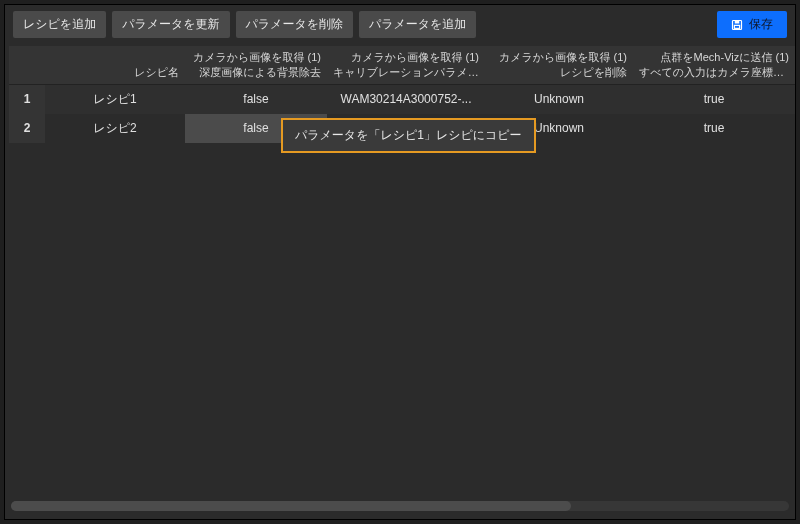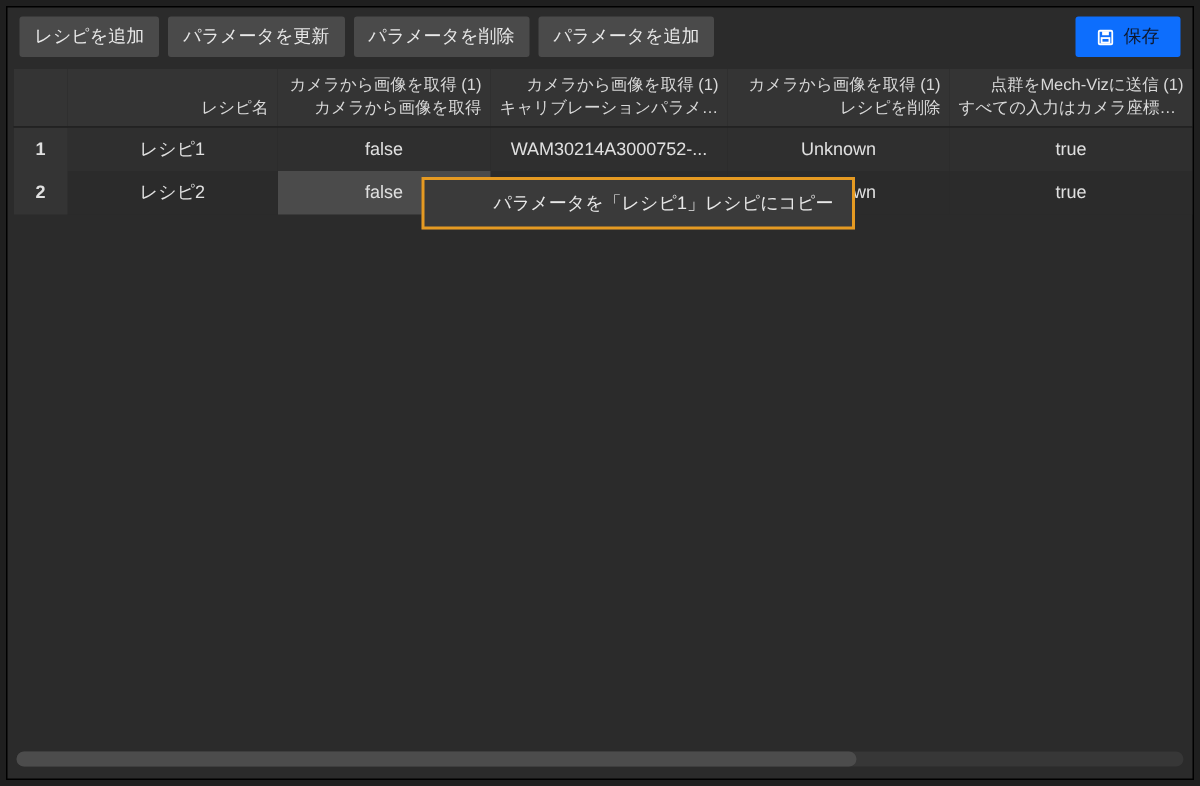--- a/index.html
+++ b/index.html
@@ -116,21 +116,20 @@
     padding: 5px 12px;
     font-size: 12px;
     color: #e8e8e8;
     min-width: 160px;
     z-index: 20;
   }
   .context-menu .menu-item {
     padding: 2px 0;
     cursor: pointer;
     white-space: nowrap;
-    margin-left: 34px;
   }
   
   .hscroll {
     position: absolute;
     left: 6px; right: 6px; bottom: 8px;
     height: 10px;
     background: #373737;
     border-radius: 5px;
   }
   .hscroll .thumb {
@@ -175,21 +174,21 @@
         </colgroup>
         <thead>
           <tr>
             <th></th>
             <th>
               <span class="hdr-top" style="visibility:hidden">.</span>
               <span class="hdr-bot">レシピ名</span>
             </th>
             <th>
               <span class="hdr-top">カメラから画像を取得 (1)</span>
-              <span class="hdr-bot">カメラから画像を取得</span>
+              <span class="hdr-bot">深度画像による背景除去</span>
             </th>
             <th>
               <span class="hdr-top">カメラから画像を取得 (1)</span>
               <span class="hdr-bot">キャリブレーションパラメータグループ</span>
             </th>
             <th>
               <span class="hdr-top">カメラから画像を取得 (1)</span>
               <span class="hdr-bot">レシピを削除</span>
             </th>
             <th>

